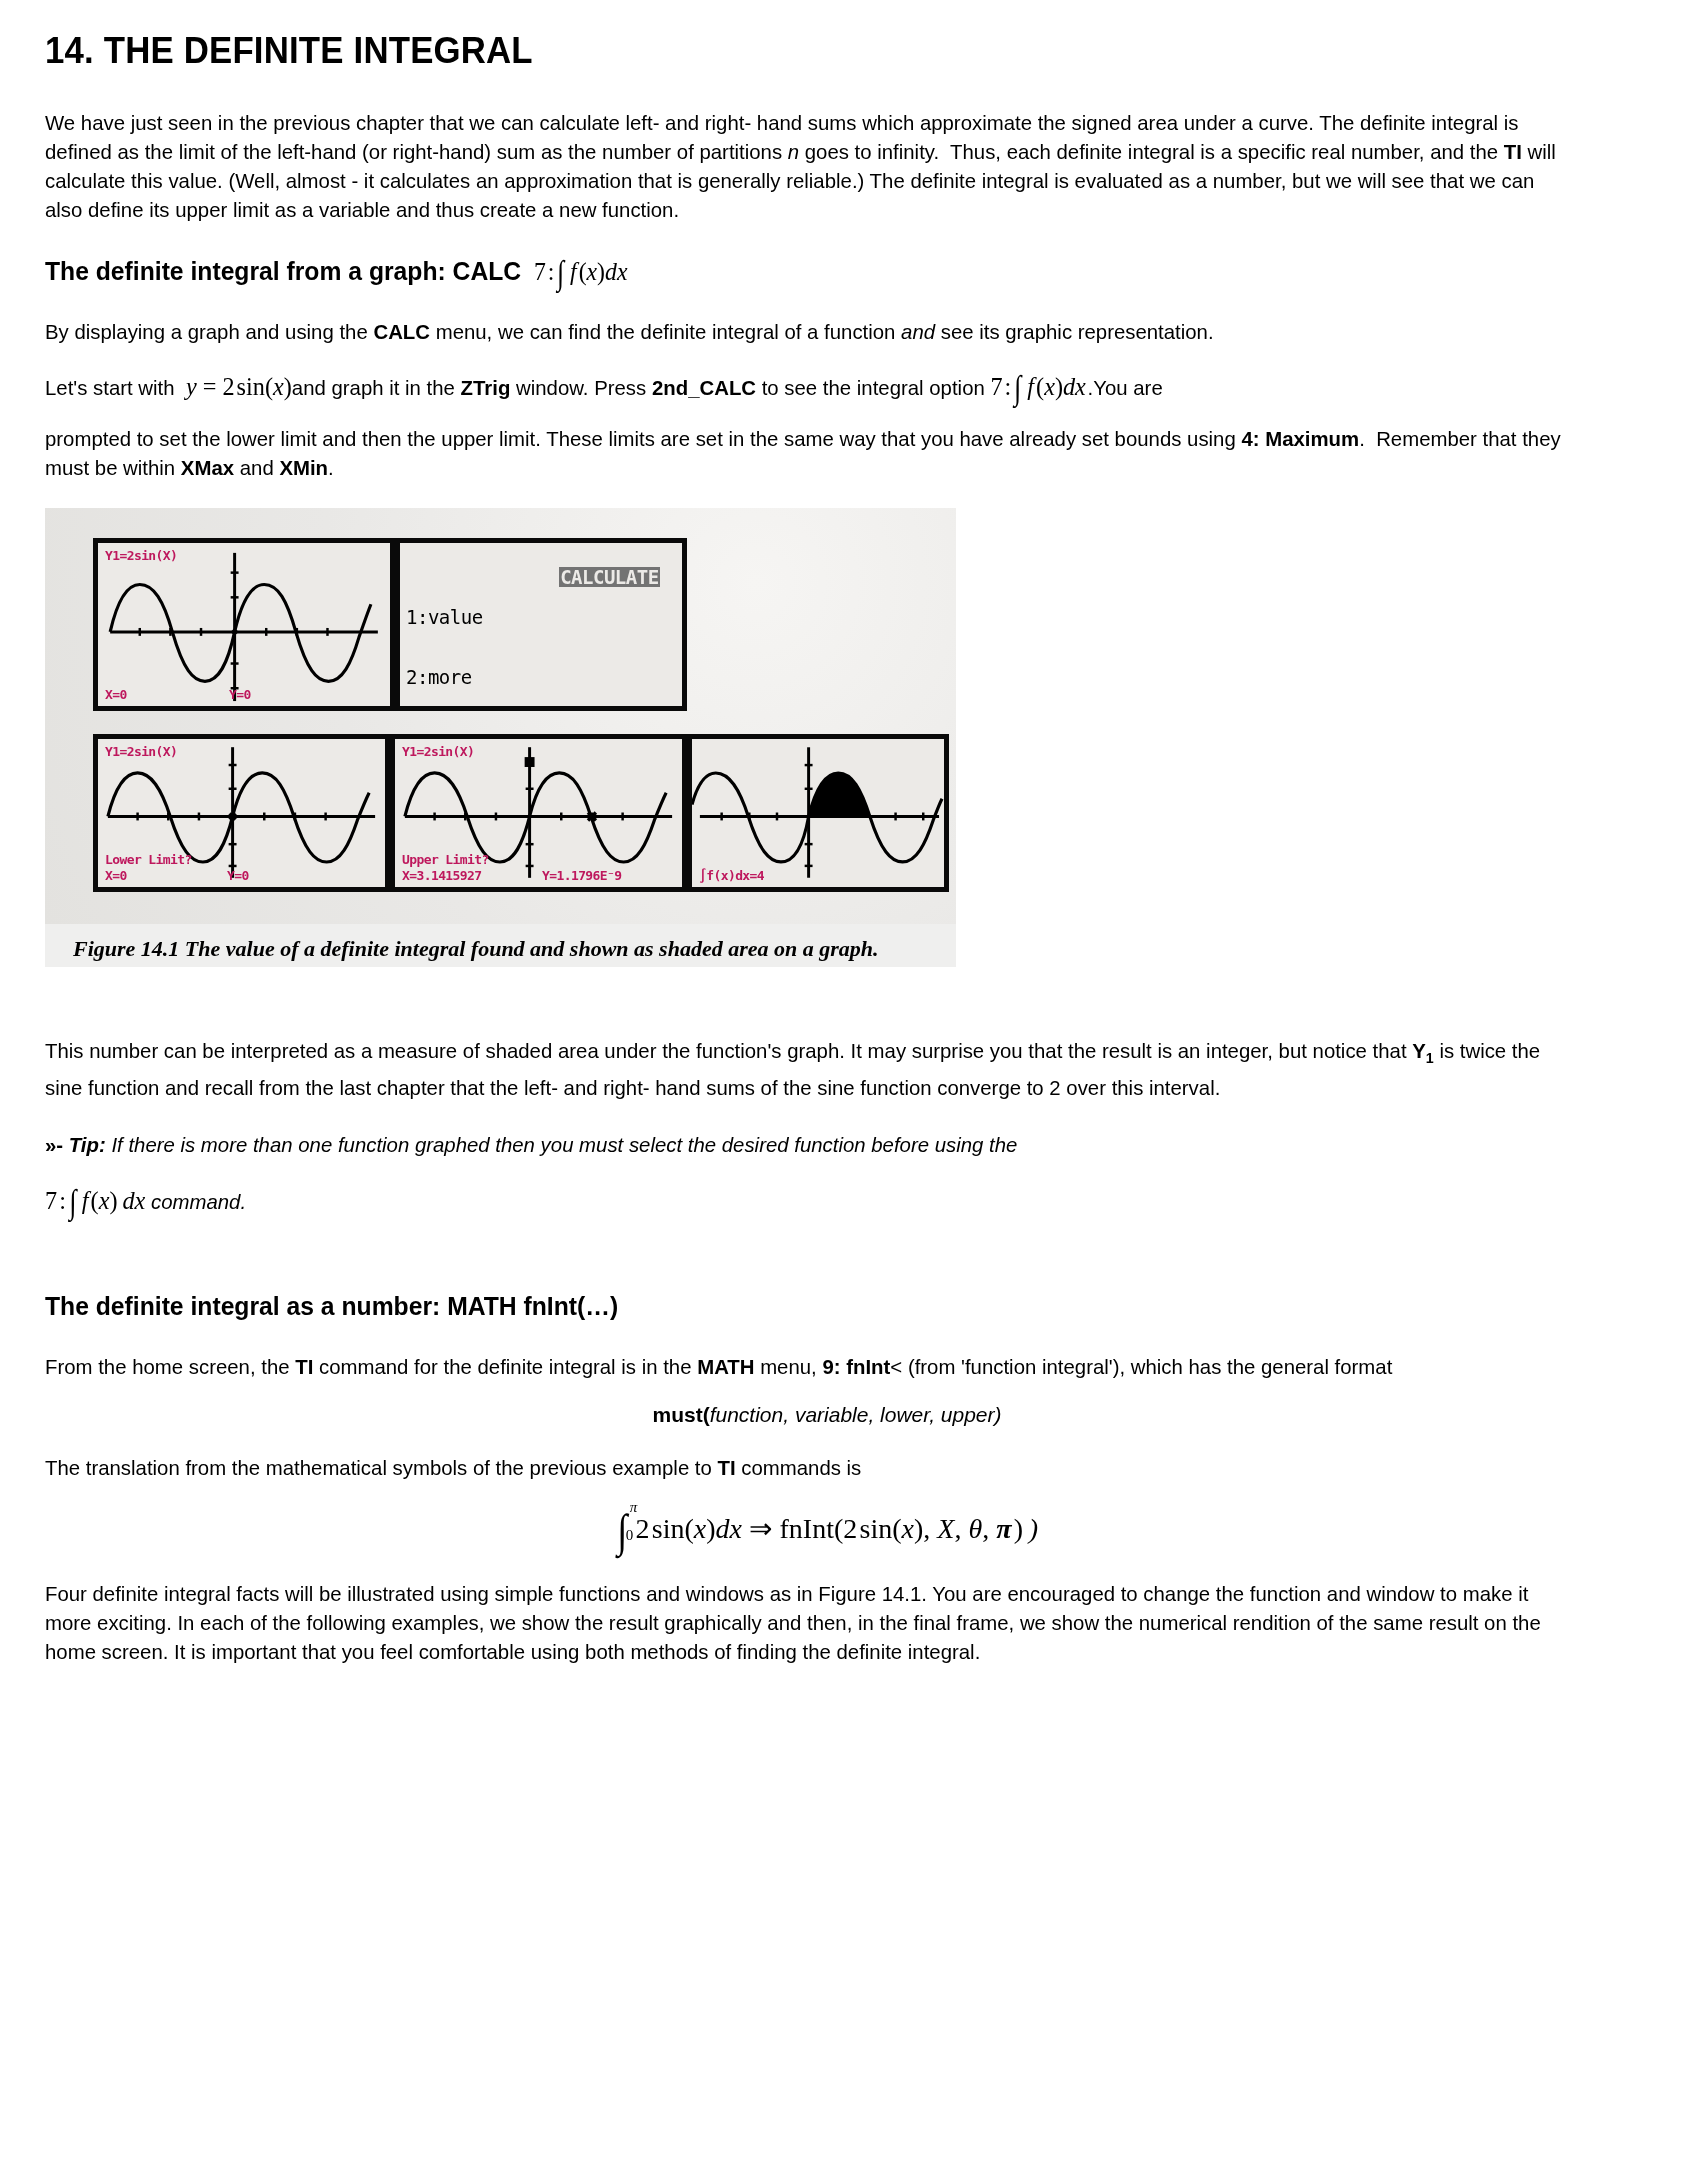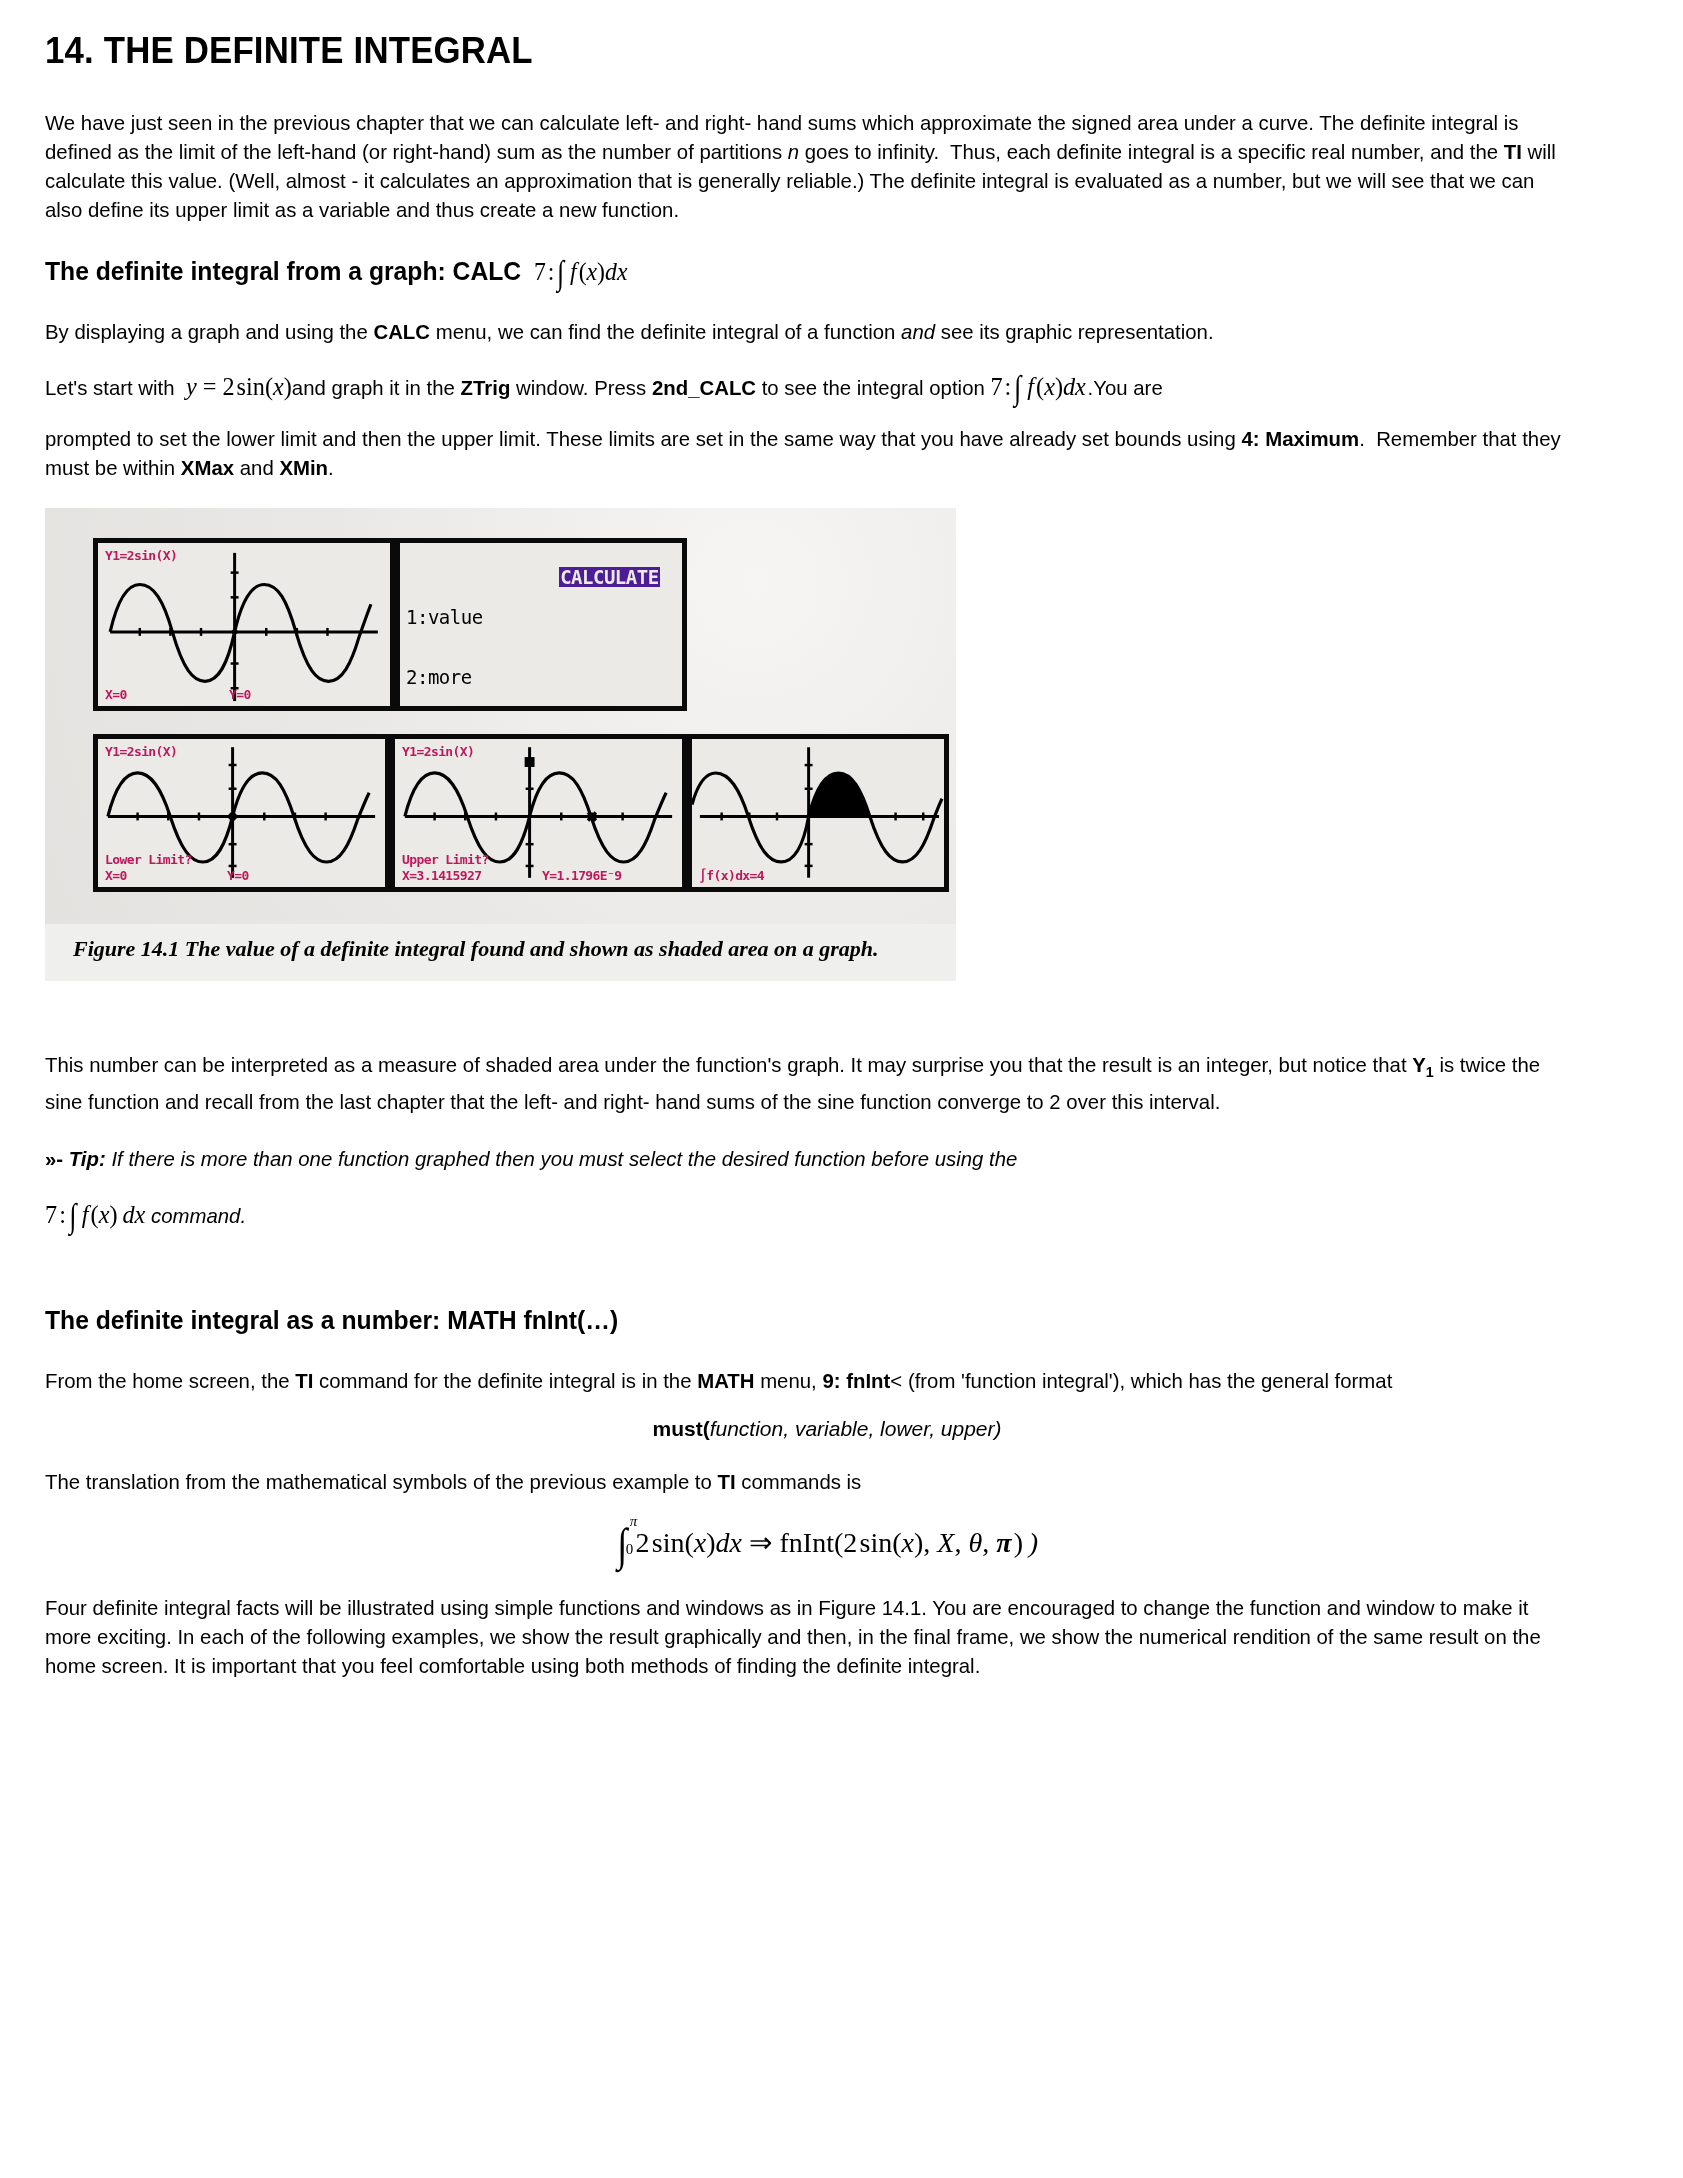--- a/index.html
+++ b/index.html
@@ -133,34 +133,34 @@
     position: absolute;
     left: 6px;
     top: 4px;
     font-family: "DejaVu Sans Mono", monospace;
     font-size: 19px;
     line-height: 20px;
     letter-spacing: -0.5px;
     white-space: pre;
   }
   .menu-title {
-    background: #4c1d95;
+    background: #737373;
     color: #eceae7;
     display: inline-block;
     padding: 0 1px;
     font-weight: bold;
   }
 
   .fig-caption {
     font-family: "Liberation Serif", serif;
     font-style: italic;
     font-size: 22px;
     line-height: 29px;
     margin: 10px 10px 0 28px;
-    padding-bottom: 18px;
+    padding-bottom: 4px;
     font-weight: 600;
   }
 
   .centered-line {
     text-align: center;
     font-size: 21px;
     margin: 22px 0 26px 0;
   }
   .centered-math {
     text-align: center;

